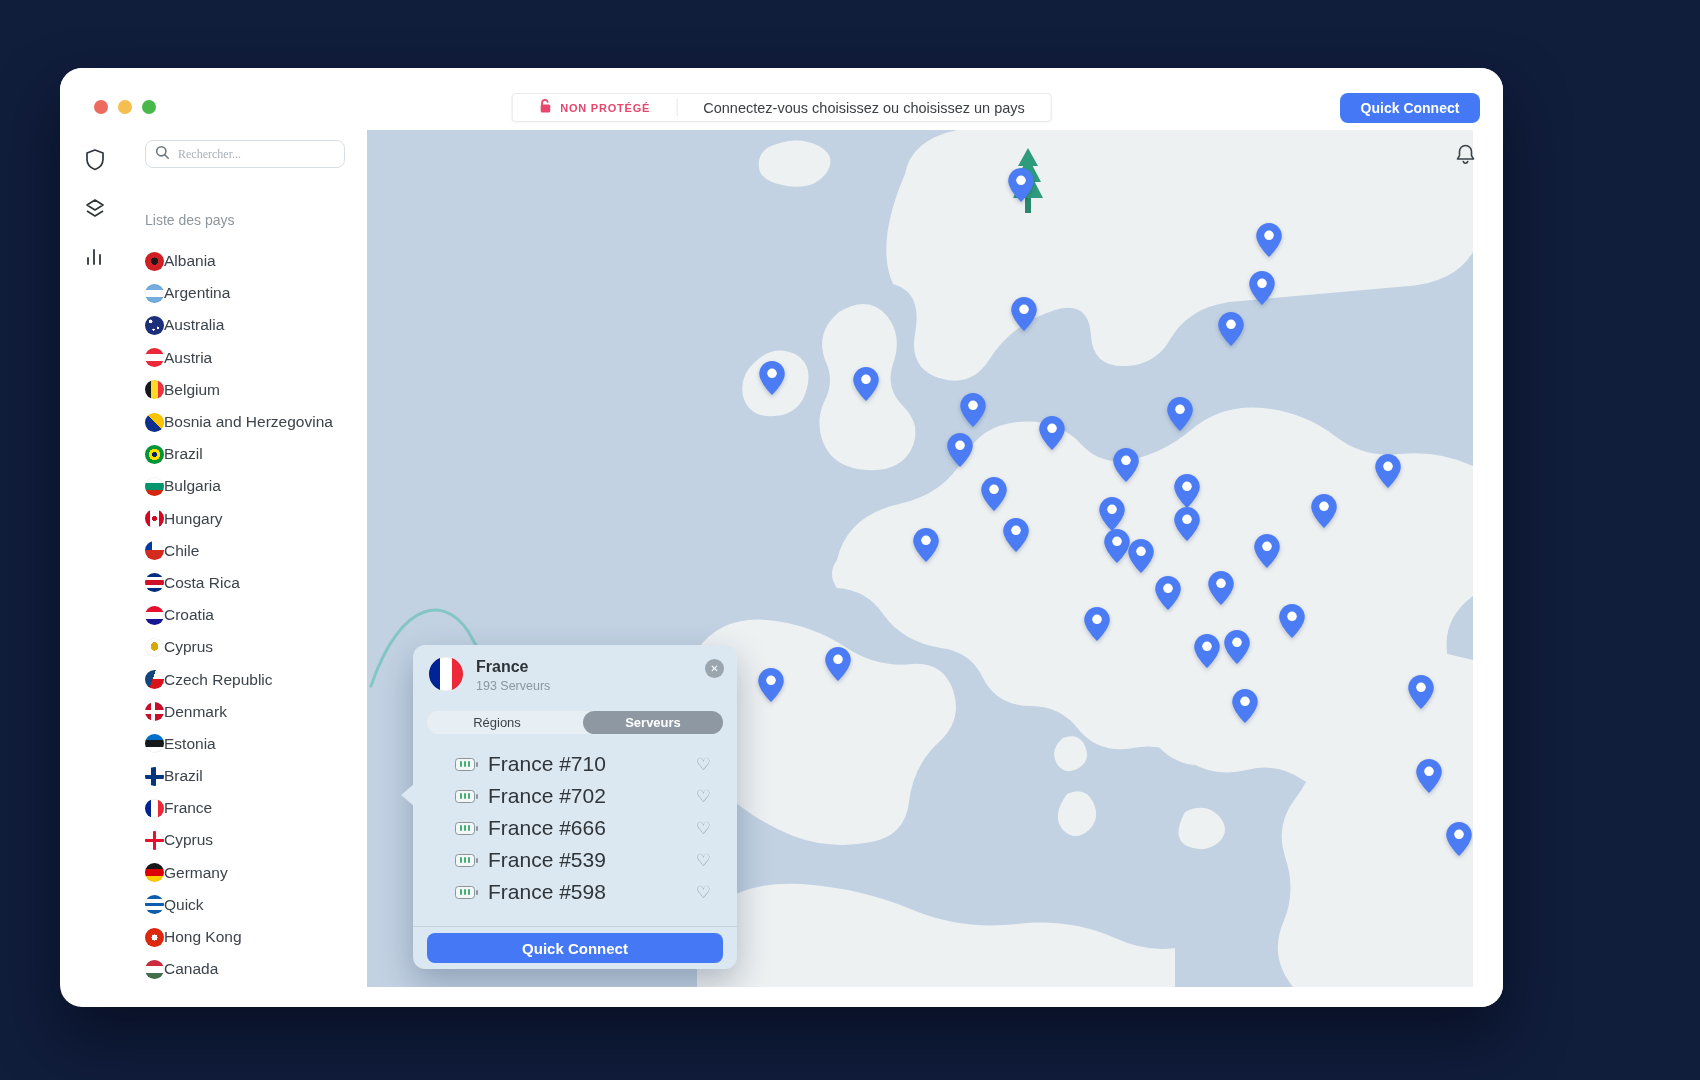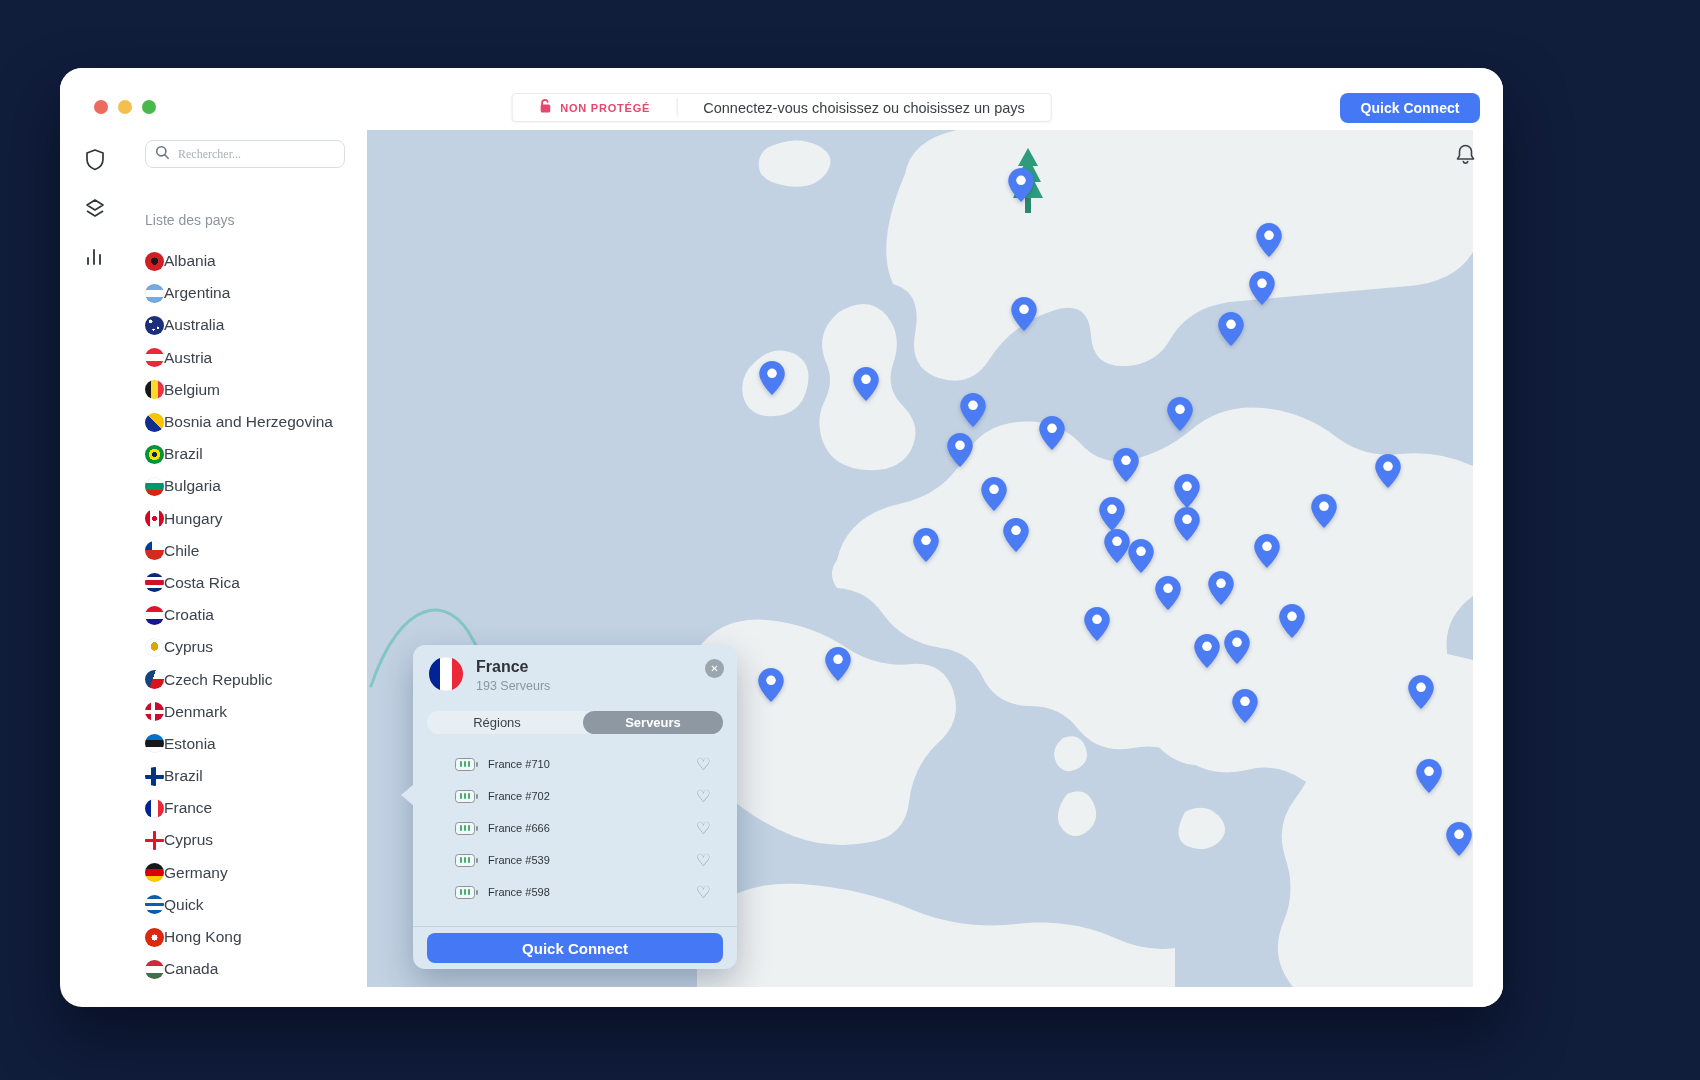--- a/index.html
+++ b/index.html
@@ -84,21 +84,21 @@
     background:#9aa5ae; color:#fff; font-size:10px; display:flex; align-items:center; justify-content:center; cursor:pointer;
   }
   .tabs { margin:18px 14px 0 14px; height:23px; background:#e7eff4; border-radius:12px; display:flex;gap:16px; }
   .tab { flex:1; display:flex; align-items:center; justify-content:center; font-size:13px; color:#3c434b; border-radius:12px; cursor:pointer; }
   .tab.active { background:#8d98a2; color:#fff; font-weight:700; }
   .server-list { margin-top:14px; height:166px; overflow:hidden; }
   .server-row { height:32px; display:flex; align-items:center; padding:0 26px 0 42px; cursor:pointer; }
   .srv-icon { width:20px; height:13px; border:1.5px solid #8b959c; border-radius:3.5px; position:relative; display:flex; gap:1.5px; align-items:center; justify-content:center; background:#f2f6f8; }
   .srv-icon i { width:2.5px; height:6px; background:#43b06b; border-radius:1px; display:block; }
   .srv-icon::after { content:""; position:absolute; right:-4px; top:3px; width:2px; height:5px; background:#8b959c; border-radius:1px; }
-  .server-label { font-size:11px; color:#2f3539; font-weight:500; margin-left:13px; flex:1; }
+  .server-label { font-size:21px; color:#2f3539; font-weight:500; margin-left:13px; flex:1; }
   .heart { font-size:17px; color:#9aa6ae; line-height:1; cursor:pointer; }
   .popup-footer { border-top:1px solid rgba(90,110,130,.18); margin-top:auto; padding:6px 14px 6px 14px; }
   .qc-popup {
     width:100%; height:30px; background:var(--accent,#4478f5); color:#fff; border:none; border-radius:8px;
     font-size:15px; font-weight:700; font-family:inherit; cursor:pointer;
   }
 </style>
 </head>
 <body>
 

